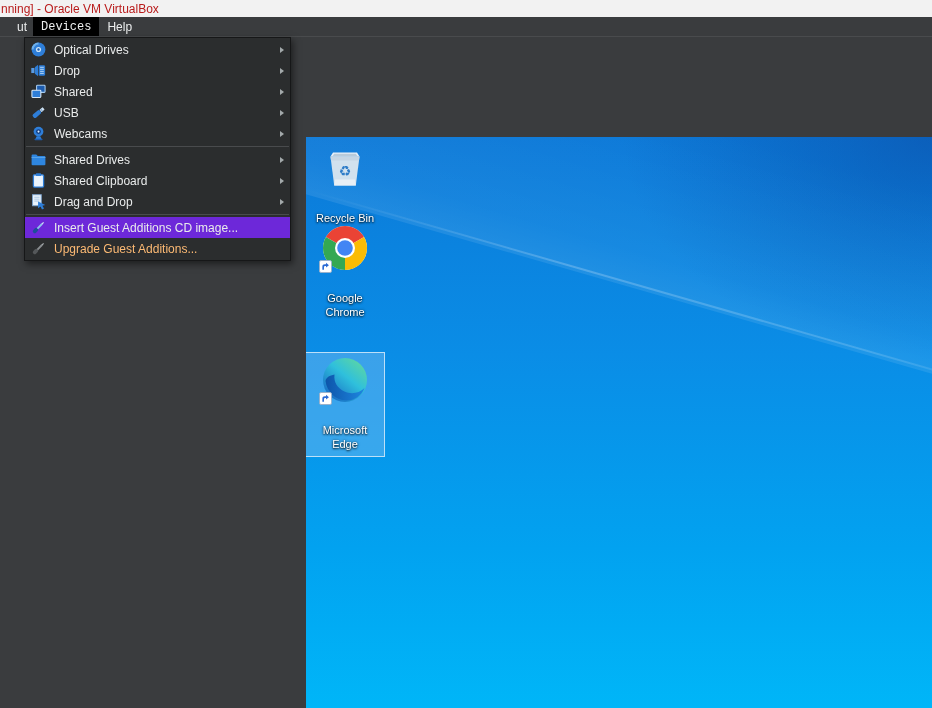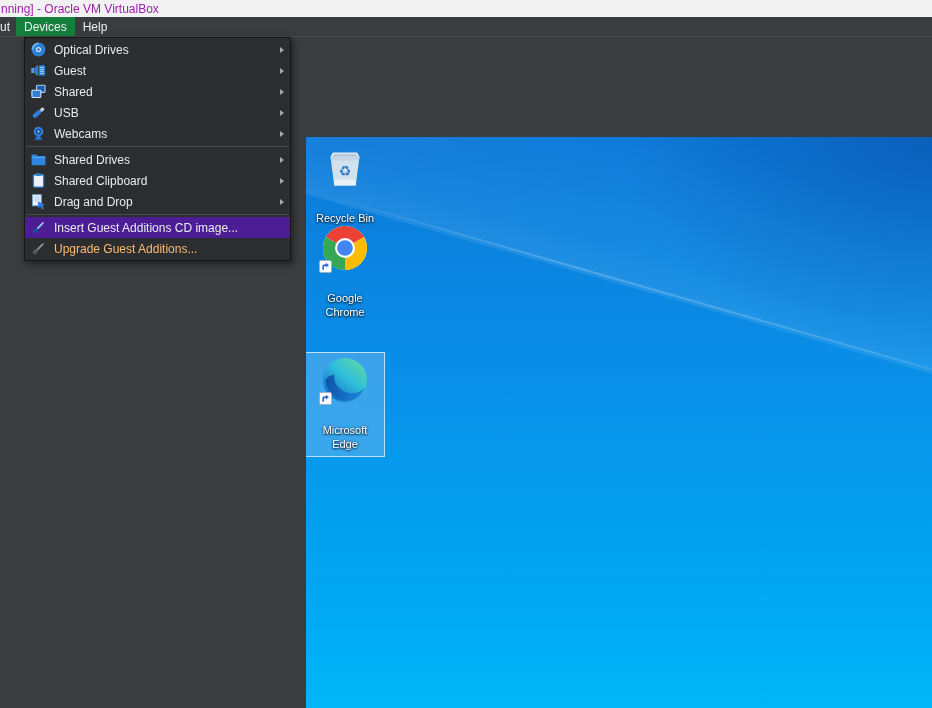--- a/index.html
+++ b/index.html
@@ -2,34 +2,34 @@
 <html><head>
 <meta charset="utf-8">
 <style>
   html,body{margin:0;padding:0;background:#202122;}
   .screen{position:relative;width:932px;height:708px;overflow:hidden;
           background:#3a3c3e;font-family:"Liberation Sans",sans-serif;
           -webkit-font-smoothing:antialiased;}
   
   .titlebar{position:absolute;left:0;top:0;width:100%;height:17px;background:#f2f2f2;
             display:flex;align-items:center;z-index:3;}
-  .title-text{font-size:12px;color:#a21caf;padding-left:1px;white-space:nowrap;}
+  .title-text{font-size:12px;color:#b91c1c;padding-left:1px;white-space:nowrap;}
   
   .menubar{position:absolute;left:0;top:17px;width:100%;height:19px;background:#3a3c3e;
            border-bottom:1px solid #494b4d;display:flex;align-items:stretch;z-index:3;}
   .mb-item{display:flex;align-items:center;padding:0 8px;font-size:12px;color:#eceeee;cursor:default;}
-  .mb-item:first-child{padding-left:0;padding-right:6px;text-align:right;}
-  .mb-item.active{background:#15803d;}
+  .mb-item:first-child{padding-left:17px;padding-right:6px;text-align:right;}
+  .mb-item.active{background:#000000;font-family:Liberation Mono, monospace;}
   
   .menu-panel{position:absolute;left:24px;top:37px;width:267px;box-sizing:border-box;
               background:#2b2d2e;border:1px solid #161718;padding:1px 0;
               box-shadow:2px 3px 7px rgba(0,0,0,0.5);z-index:10;}
   .menu-item{height:21px;display:flex;align-items:center;padding:0 4px 0 5px;
              color:#e9ebeb;font-size:12px;cursor:default;}
-  .menu-item.highlighted{background:#4c1d95;}
+  .menu-item.highlighted{background:#6d28d9;}
   .menu-item.disabled{color:#fdba74;}
   .mi-icon{width:17px;height:17px;margin-right:7px;flex:0 0 auto;display:flex;}
   .mi-icon svg{width:100%;height:100%;}
   .mi-label{flex:1;white-space:nowrap;overflow:hidden;}
   .mi-arrow{width:10px;display:flex;justify-content:flex-end;margin-right:2px;visibility:hidden;}
   .menu-item.has-sub .mi-arrow{visibility:visible;}
   .mi-arrow::before{content:"";border-left:4px solid #a3a9ab;border-top:3.5px solid transparent;
                     border-bottom:3.5px solid transparent;}
   .menu-sep{height:1px;background:#494b4d;margin:2px 1px;}
   
@@ -171,21 +171,21 @@
             <path d="M4.6 5 L7.6 2.6 L7.6 13.4 L4.6 11 Z" fill="#2e7ed8"></path>
             <rect x="8.2" y="3" width="6" height="10" rx="1.2" fill="#2e7ed8"></rect>
             <g stroke="#bcd9f4" stroke-width="0.9">
               <line x1="9.5" y1="5" x2="13" y2="5"></line>
               <line x1="9.5" y1="6.9" x2="13" y2="6.9"></line>
               <line x1="9.5" y1="8.8" x2="13" y2="8.8"></line>
               <line x1="9.5" y1="10.7" x2="13" y2="10.7"></line>
             </g>
           </svg>
         </span>
-    <span class="mi-label" data-name="menu-item-label">Guest</span>
+    <span class="mi-label" data-name="menu-item-label">Drop</span>
     <span class="mi-arrow" data-name="submenu-arrow-icon"></span>
   </div>
       <div class="menu-item has-sub" data-name="menu-item-network">
     <span class="mi-icon" data-name="network-icon">
           <svg viewBox="0 0 16 16">
             <rect x="6.2" y="2.2" width="8" height="6.6" rx="0.8" fill="#1d5cae" stroke="#a9cdf0" stroke-width="1"></rect>
             <rect x="1.8" y="6.8" width="8.4" height="6.8" rx="0.8" fill="#2e7ed8" stroke="#d7e8f8" stroke-width="1"></rect>
           </svg>
         </span>
     <span class="mi-label" data-name="menu-item-label">Shared</span>

